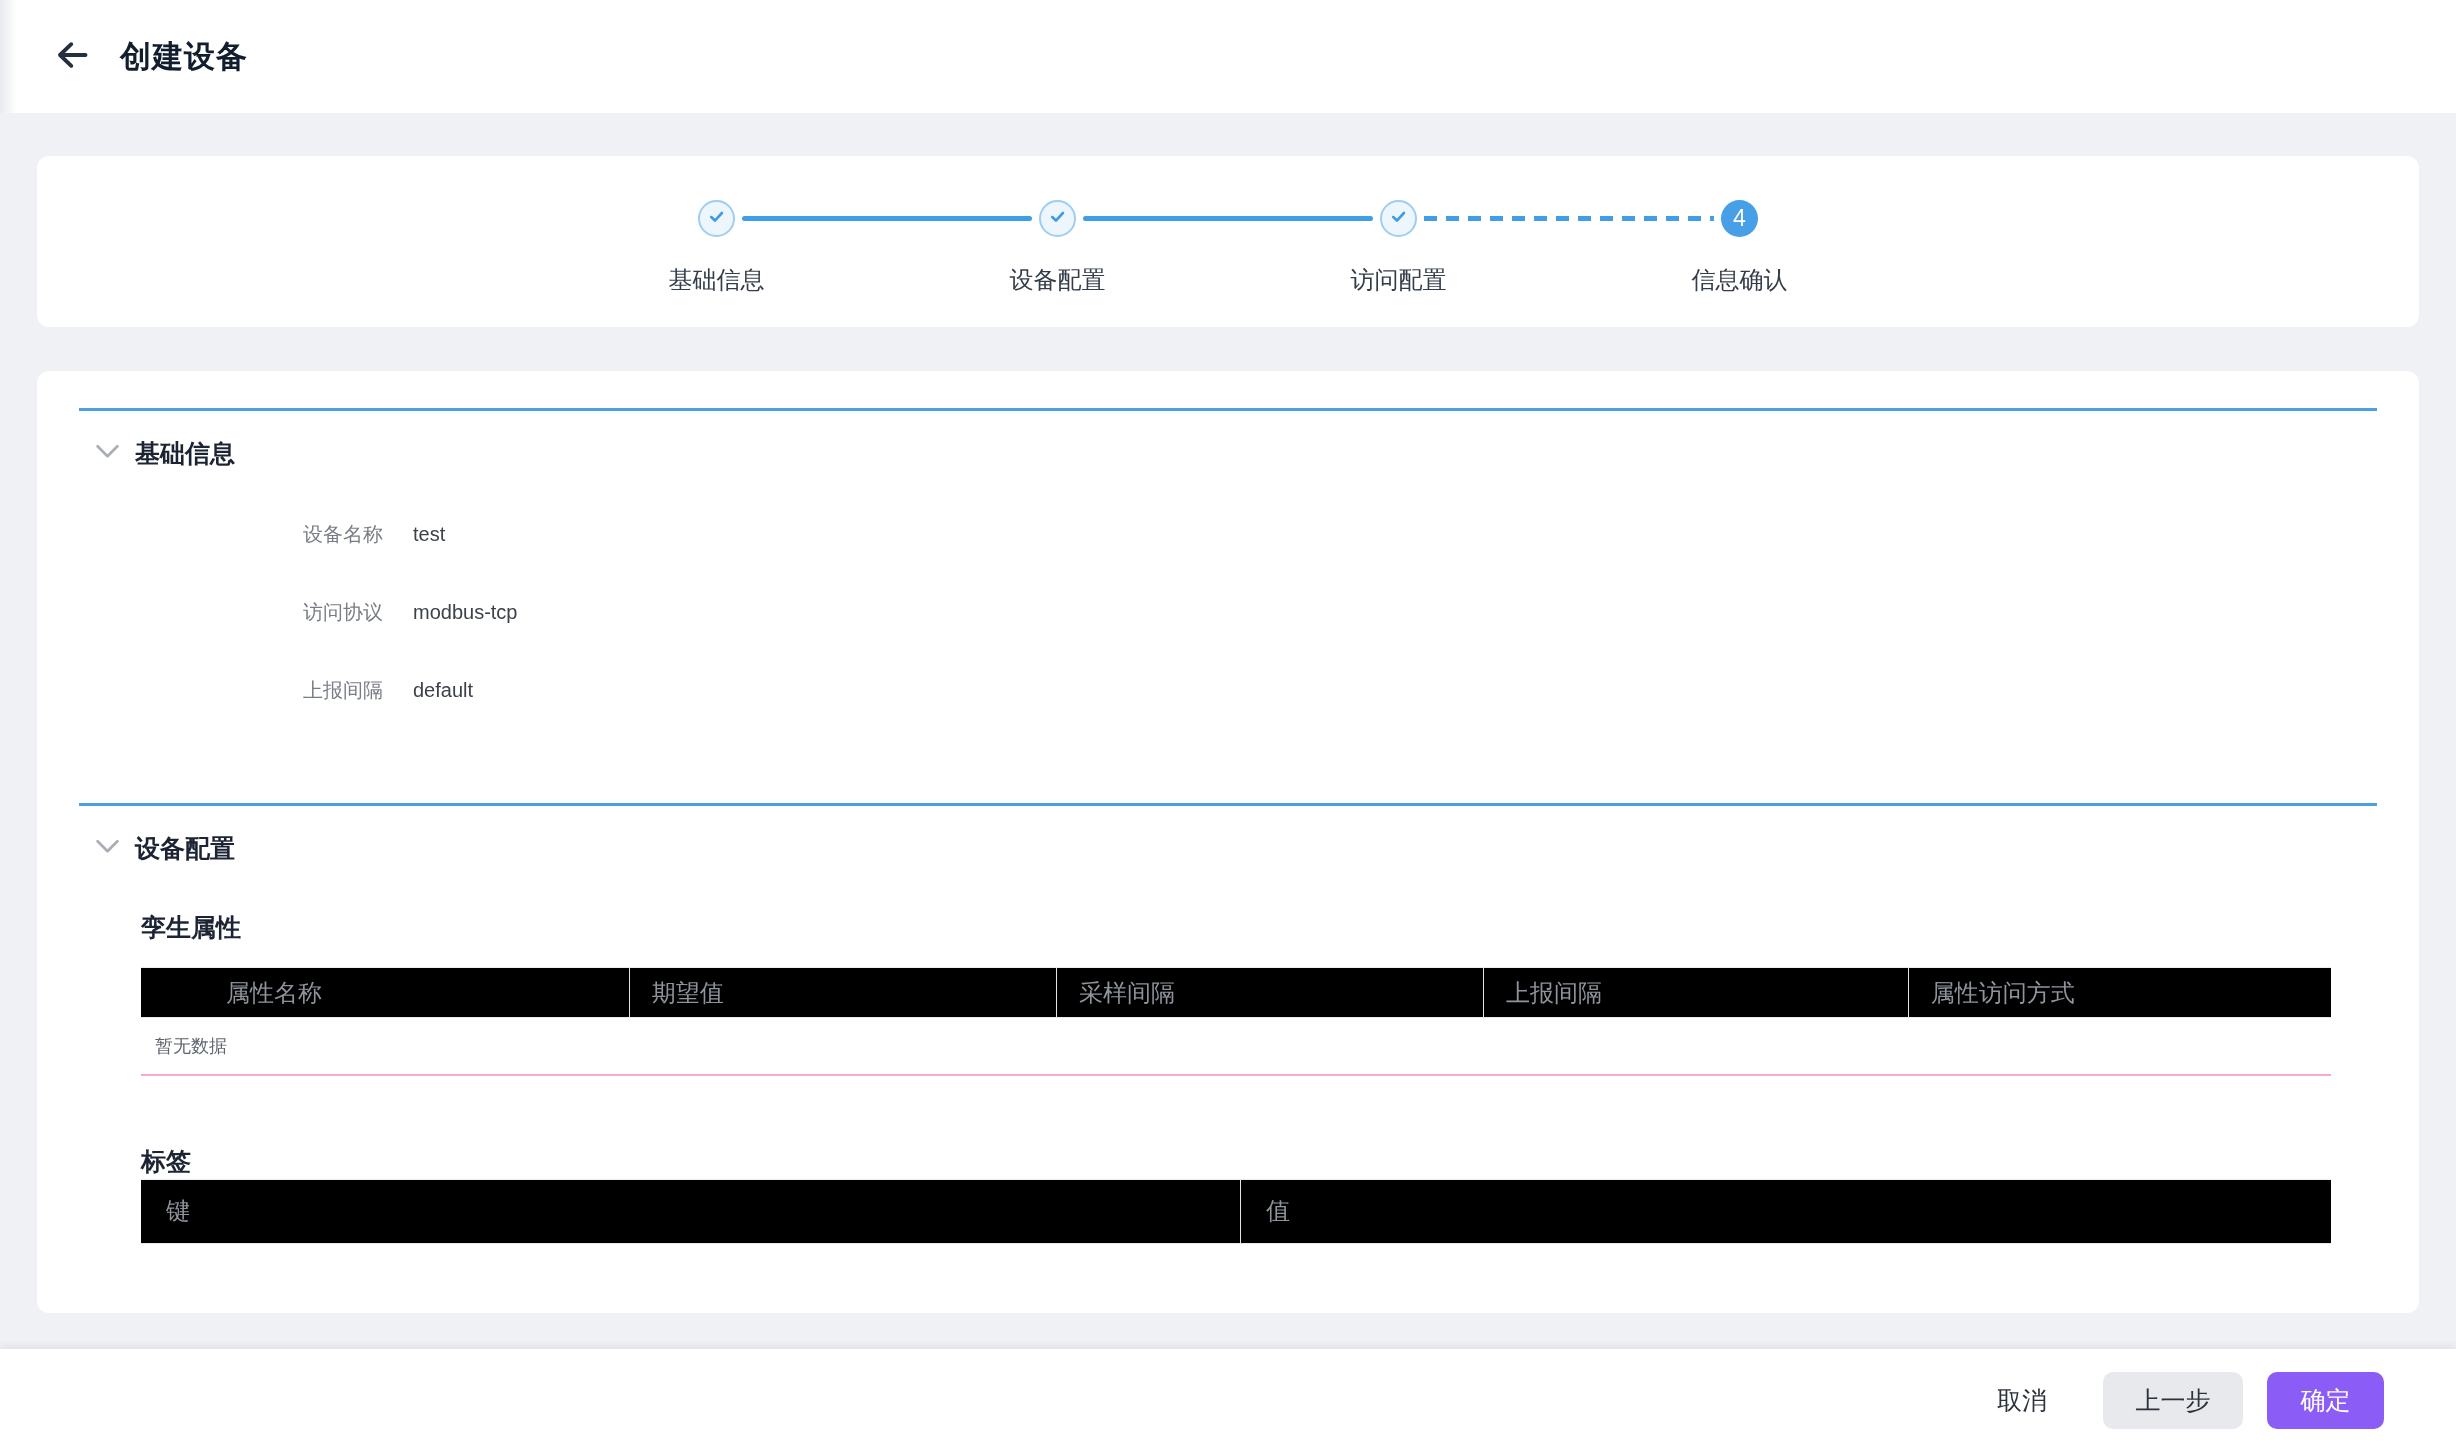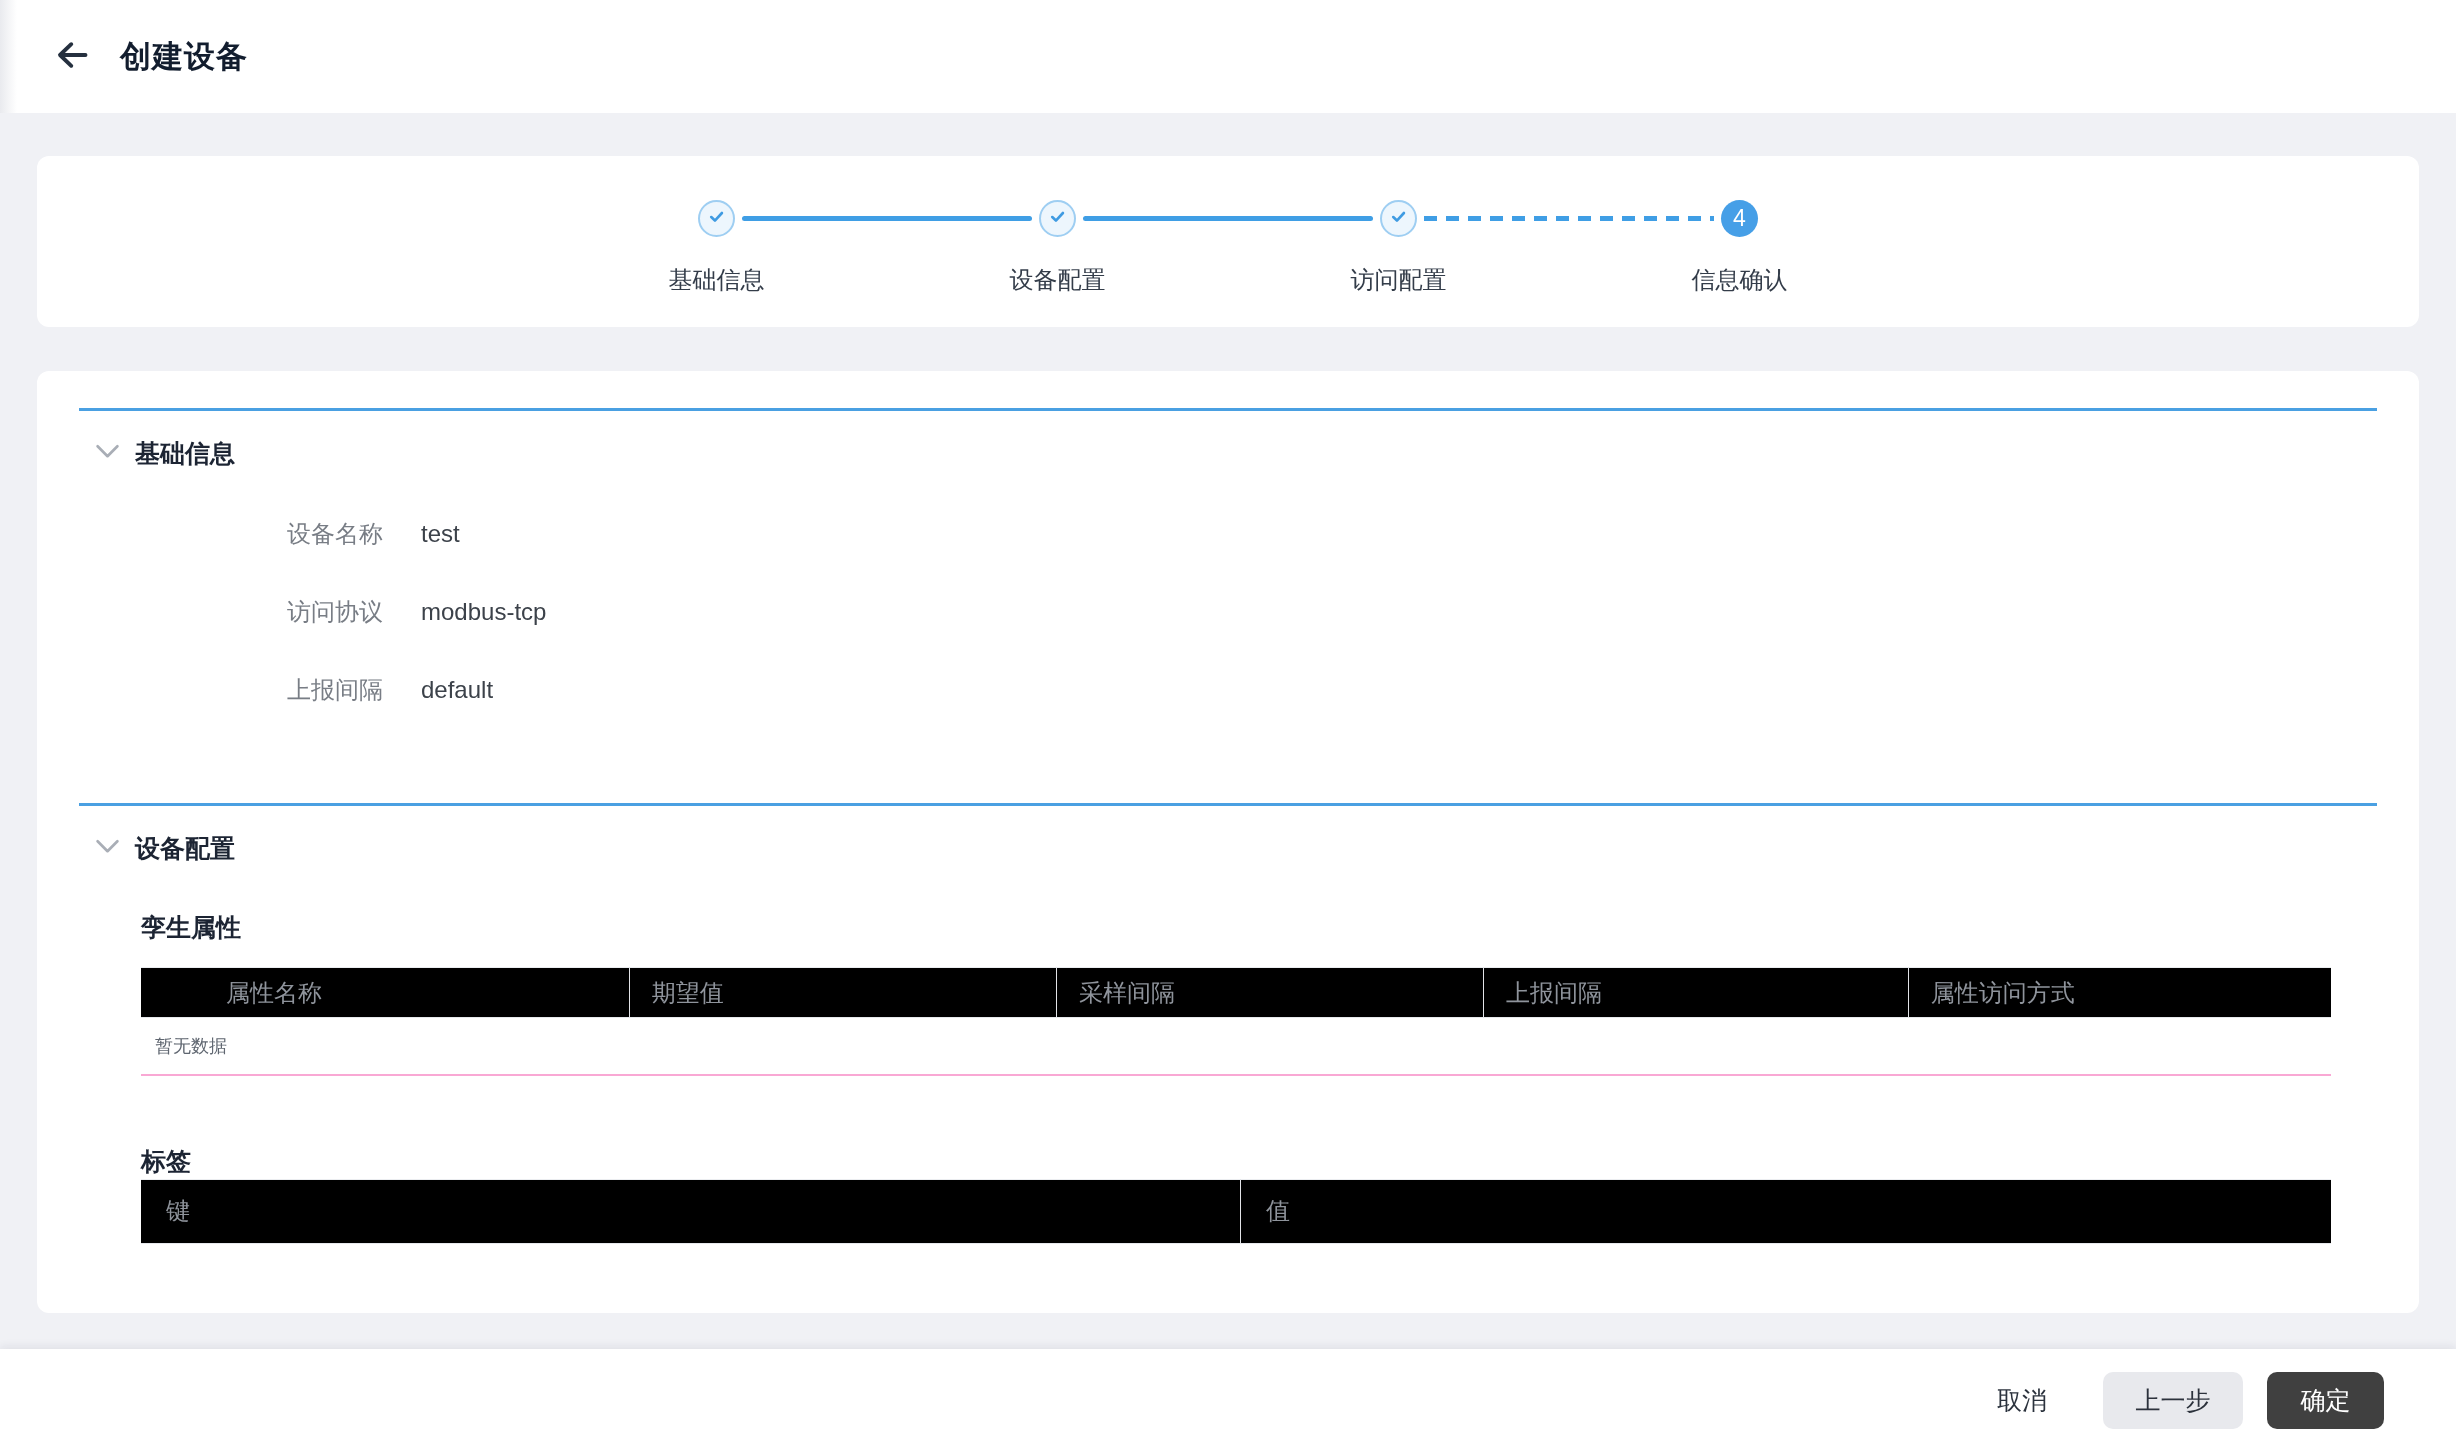--- a/index.html
+++ b/index.html
@@ -68,21 +68,21 @@
   .blue-divider { height: 3px; background: #4aa0e2; }
   .sec1 .blue-divider { margin-top: 37px; }
   .sec2 .blue-divider { margin-top: 96px; }
   .section-head {
     margin-top: 24px; padding-left: 16px;
     display: flex; align-items: center; gap: 15px; cursor: pointer;
   }
   .section-title { font-size: 25px; font-weight: bold; color: #1c2433; line-height: 36px; }
 
   .fields { margin-top: 46px; }
-  .field-row { display: flex; line-height: 34px; margin-bottom: 44px; font-size: 24px; gap: 8px; }
+  .field-row { display: flex; line-height: 34px; margin-bottom: 44px; font-size: 20px; }
   .field-label { width: 304px; text-align: right; color: #787d85; flex: 0 0 auto; }
   .field-value { margin-left: 30px; color: #3c424a; }
 
   .sub-block { padding-left: 62px; padding-right: 46px; }
   .sub-heading { font-size: 25px; font-weight: bold; color: #1c2433; line-height: 34px; margin: 0; }
   .sub-heading.twin { margin-top: 44px; }
   .sub-heading.labels { margin-top: 68px; }
 
   table { border-collapse: collapse; width: 100%; table-layout: fixed; }
   .twin-table { margin-top: 23px; }
@@ -103,21 +103,21 @@
   
   .footer {
     flex: 0 0 auto; height: 103px; background: #ffffff;
     box-shadow: 0 -3px 8px rgba(25, 35, 55, 0.07);
     display: flex; align-items: center; justify-content: flex-end;
     padding-right: 72px; position: relative; z-index: 2;
   }
   .btn { font-size: 25px; border: none; cursor: pointer; border-radius: 10px; }
   .btn-text { background: none; color: #2b323d; padding: 0; margin-right: 56px; }
   .btn-prev { background: #e8e9ed; color: #2c323c; width: 140px; height: 57px; margin-right: 24px; }
-  .btn-confirm { background: #404040; color: #ffffff; width: 117px; height: 57px; }
+  .btn-confirm { background: #8b5cf6; color: #ffffff; width: 117px; height: 57px; }
 </style>
 </head>
 <body>
 
 <div class="page">
 
   <div class="topbar">
     <button class="back-btn">
       <span>
         <svg width="36" height="36" viewBox="0 0 24 24">

